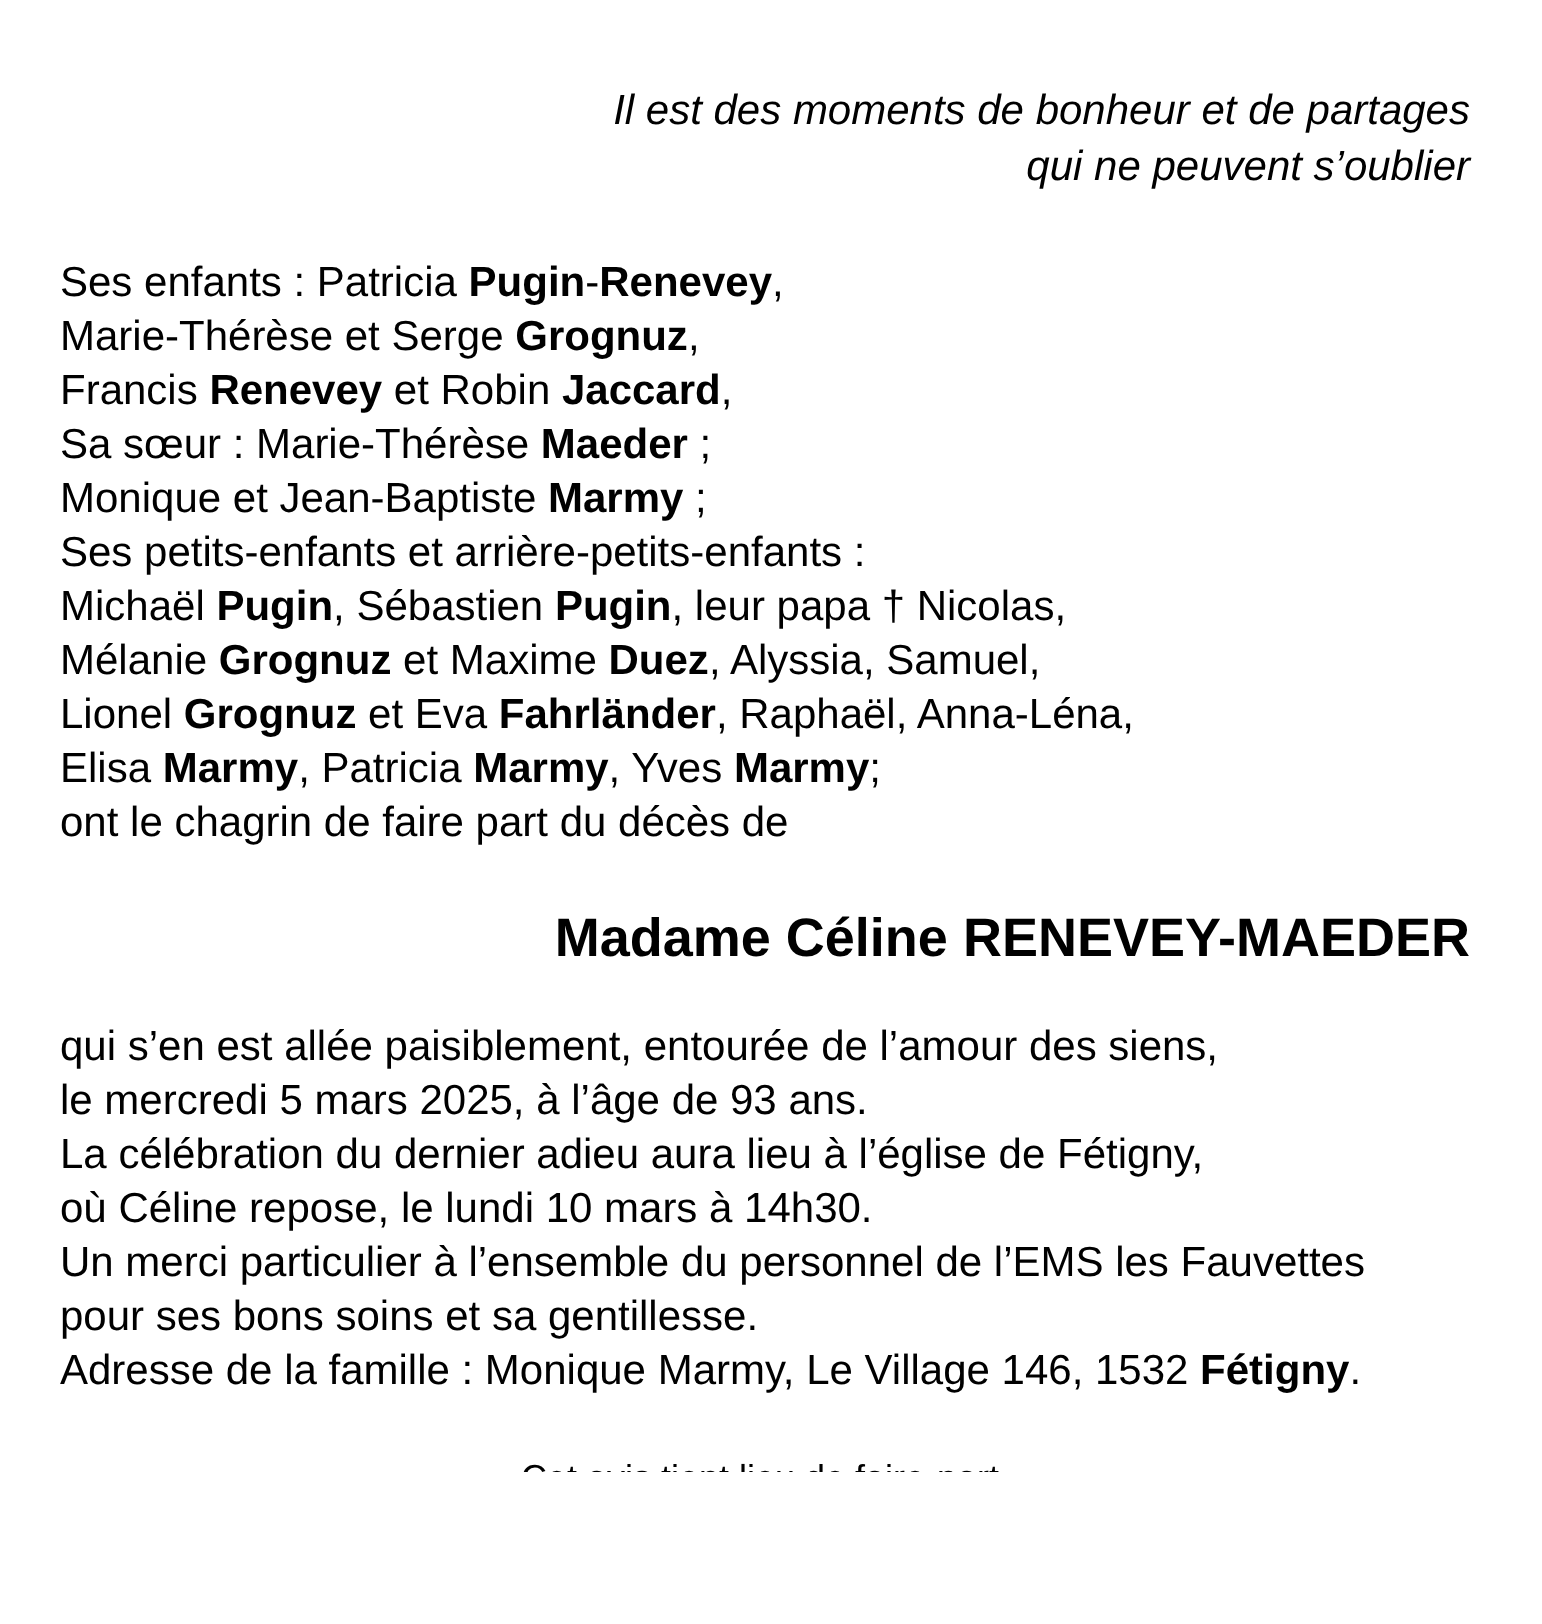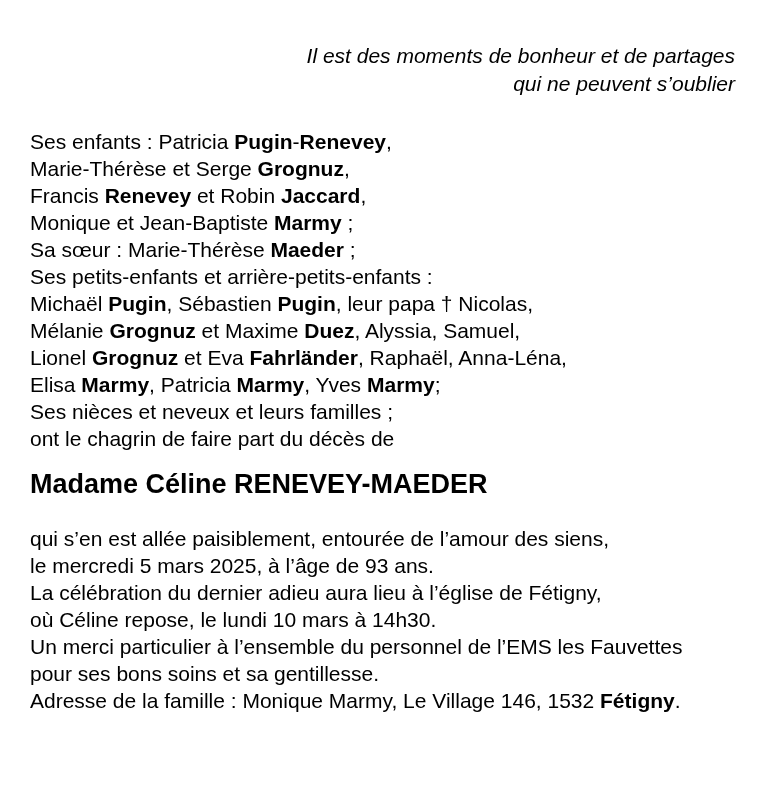--- a/index.html
+++ b/index.html
@@ -23,22 +23,22 @@
     font-style: italic;
     font-size: 21px;
     line-height: 28px;
   }
   .family {
     margin: 30px 30px 0 30px;
     font-size: 21px;
     line-height: 27px;
   }
   .title {
-    margin: 16px 36px 0 30px;
-    text-align: left;
+    margin: 28px 36px 0 30px;
+    text-align: right;
     font-size: 27px;
     font-weight: bold;
     line-height: 32px;
   }
   .announce {
     margin: 25px 30px 0 30px;
     font-size: 21px;
     line-height: 27px;
   }
   .closing {
@@ -58,28 +58,27 @@
 <div class="page">
   <div class="quote">
       <div class="line">Il est des moments de bonheur et de partages</div>
       <div class="line">qui ne peuvent s’oublier</div>
     </div>
 
   <div class="family">
       <div class="line"><span>Ses enfants : Patricia </span><b>Pugin</b><span>-</span><b>Renevey</b><span>,</span></div>
       <div class="line"><span>Marie-Thérèse et Serge </span><b>Grognuz</b><span>,</span></div>
       <div class="line"><span>Francis </span><b>Renevey</b><span> et Robin </span><b>Jaccard</b><span>,</span></div>
+      <div class="line"><span>Sa sœur : Marie-Thérèse </span><b>Maeder</b><span> ;</span></div>
       <div class="line"><span>Monique et Jean-Baptiste </span><b>Marmy</b><span> ;</span></div>
-      <div class="line"><span>Sa sœur : Marie-Thérèse </span><b>Maeder</b><span> ;</span></div>
       <div class="line"><span>Ses petits-enfants et arrière-petits-enfants :</span></div>
       <div class="line"><span>Michaël </span><b>Pugin</b><span>, Sébastien </span><b>Pugin</b><span>, leur papa † Nicolas,</span></div>
       <div class="line"><span>Mélanie </span><b>Grognuz</b><span> et Maxime </span><b>Duez</b><span>, Alyssia, Samuel,</span></div>
       <div class="line"><span>Lionel </span><b>Grognuz</b><span> et Eva </span><b>Fahrländer</b><span>, Raphaël, Anna-Léna,</span></div>
       <div class="line"><span>Elisa </span><b>Marmy</b><span>, Patricia </span><b>Marmy</b><span>, Yves </span><b>Marmy</b><span>;</span></div>
-      <div class="line"><span>Ses nièces et neveux et leurs familles ;</span></div>
       <div class="line"><span>ont le chagrin de faire part du décès de</span></div>
     </div>
 
   <div class="title">Madame Céline RENEVEY-MAEDER</div>
 
   <div class="announce">
       <div class="line"><span>qui s’en est allée paisiblement, entourée de l’amour des siens,</span></div>
       <div class="line"><span>le mercredi 5 mars 2025, à l’âge de 93 ans.</span></div>
       <div class="line"><span>La célébration du dernier adieu aura lieu à l’église de Fétigny,</span></div>
       <div class="line"><span>où Céline repose, le lundi 10 mars à 14h30.</span></div>

